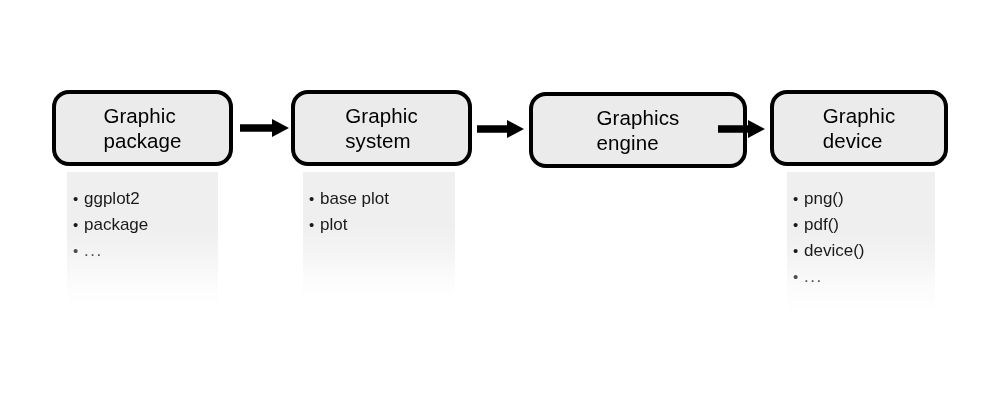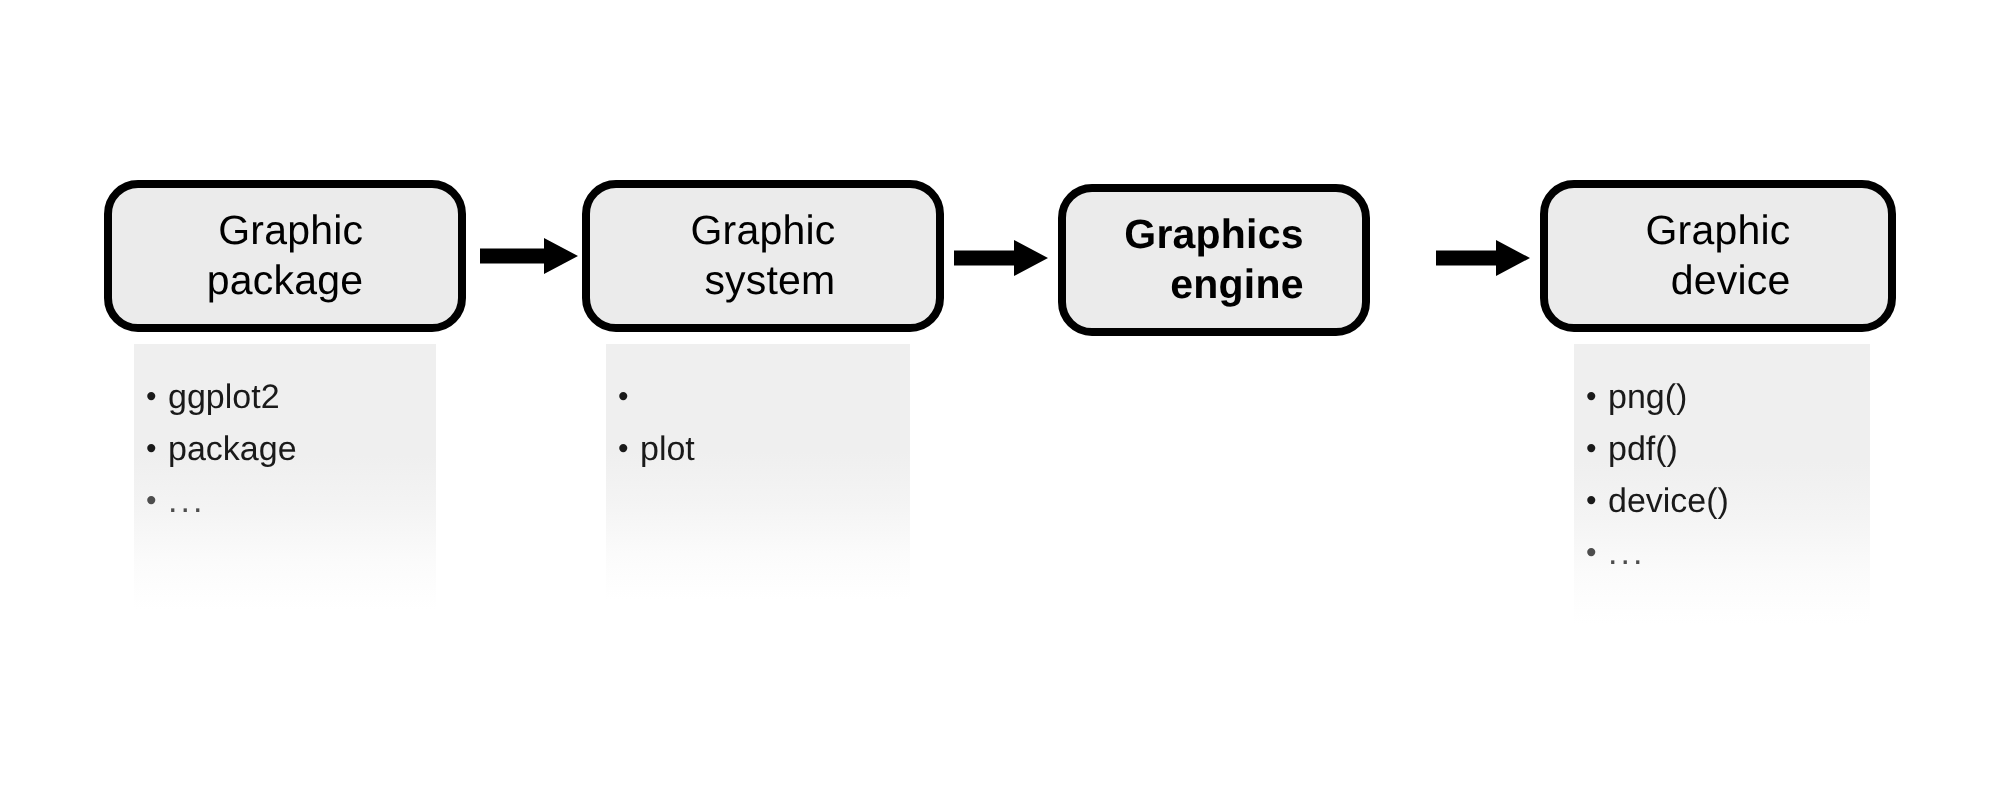--- a/index.html
+++ b/index.html
@@ -26,21 +26,21 @@
     position: absolute;
     top: 0;
     left: 0;
     box-sizing: border-box;
     border: 4px solid #000000;
     border-radius: 17px;
     background: #ebebeb;
     display: flex;
     align-items: center;
     justify-content: center;
-    text-align: right;
+    text-align: left;
   }
 
   .stage-title {
     font-size: 20.5px;
     line-height: 25px;
     color: #000000;
     letter-spacing: 0.1px;
     white-space: pre-line;
   }
 
@@ -116,40 +116,41 @@
   <div class="arrow" style="left:240px; top:117px; width:50px;">
     <svg width="50" height="22" viewBox="0 0 50 22" aria-hidden="true">
       <path d="M0 7.2 H32 V2.0 L49 11 L32 20 V14.8 H0 Z" fill="#000000"></path>
     </svg>
   </div>
 
   <div class="stage" style="left:291px; width:181px;">
     <div class="stage-panel" style="left:12px; top:82px; width:152px; height:128px;">
       <div class="panel-item">
         <span class="panel-bullet">•</span>
+        <span class="panel-label">base plot</span>
       </div>
       <div class="panel-item">
         <span class="panel-bullet">•</span>
         <span class="panel-label">plot</span>
       </div>
     </div>
     <div class="stage-box" style="width:181px; height:76px;">
       <div class="stage-title">Graphic
 system</div>
     </div>
   </div>
 
   <div class="arrow" style="left:477px; top:118px; width:48px;">
     <svg width="48" height="22" viewBox="0 0 48 22" aria-hidden="true">
       <path d="M0 7.2 H30 V2.0 L47 11 L30 20 V14.8 H0 Z" fill="#000000"></path>
     </svg>
   </div>
 
   <div class="stage" style="left:529px; top:92px; width:185px;">
-    <div class="stage-box" style="width:156px; height:76px;font-weight:bold;">
+    <div class="stage-box" style="width:218px; height:76px;">
       <div class="stage-title">Graphics
 engine</div>
     </div>
   </div>
 
   <div class="arrow" style="left:718px; top:118px; width:48px;">
     <svg width="48" height="22" viewBox="0 0 48 22" aria-hidden="true">
       <path d="M0 7.2 H30 V2.0 L47 11 L30 20 V14.8 H0 Z" fill="#000000"></path>
     </svg>
   </div>

